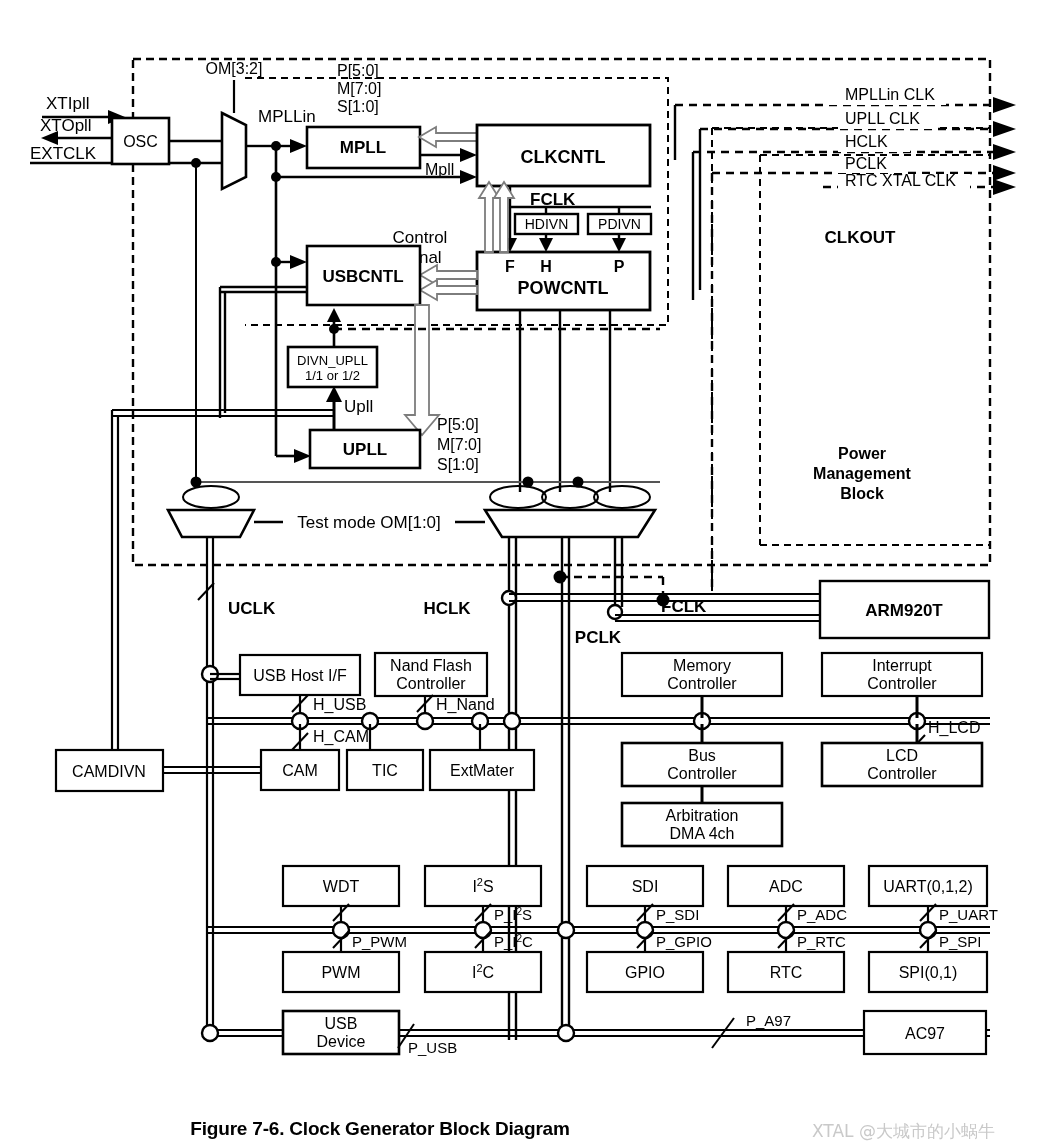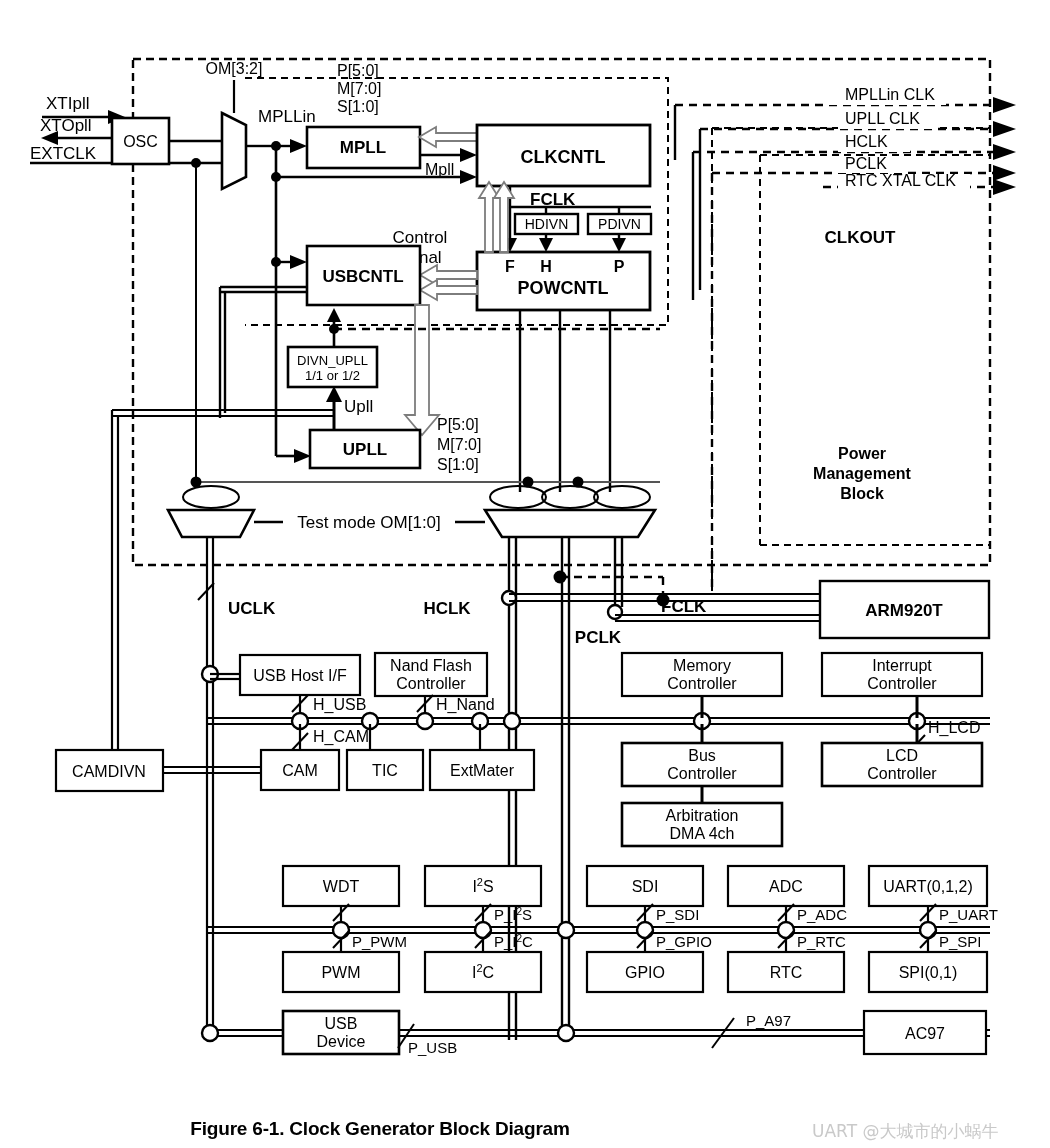--- a/index.html
+++ b/index.html
@@ -453,16 +453,16 @@
   <text x="408" y="1053" font-size="15">P_USB</text>
 
   <line x1="712" y1="1048" x2="734" y2="1018" stroke="#000" stroke-width="2"></line>
   <text x="746" y="1026" font-size="15">P_A97</text>
 
   <rect x="864" y="1011" width="122" height="43" fill="#fff" stroke="#000" stroke-width="2.2"></rect>
   <text x="925" y="1039" font-size="16" text-anchor="middle">AC97</text>
 
 </svg>
 
-<div class="cap">Figure 6-1. Clock Generator Block Diagram</div>
-<div class="wm">UART @大城市的小蜗牛</div>
+<div class="cap">Figure 7-6. Clock Generator Block Diagram</div>
+<div class="wm">XTAL @大城市的小蜗牛</div>
 
 </div>
 
 </body></html>

